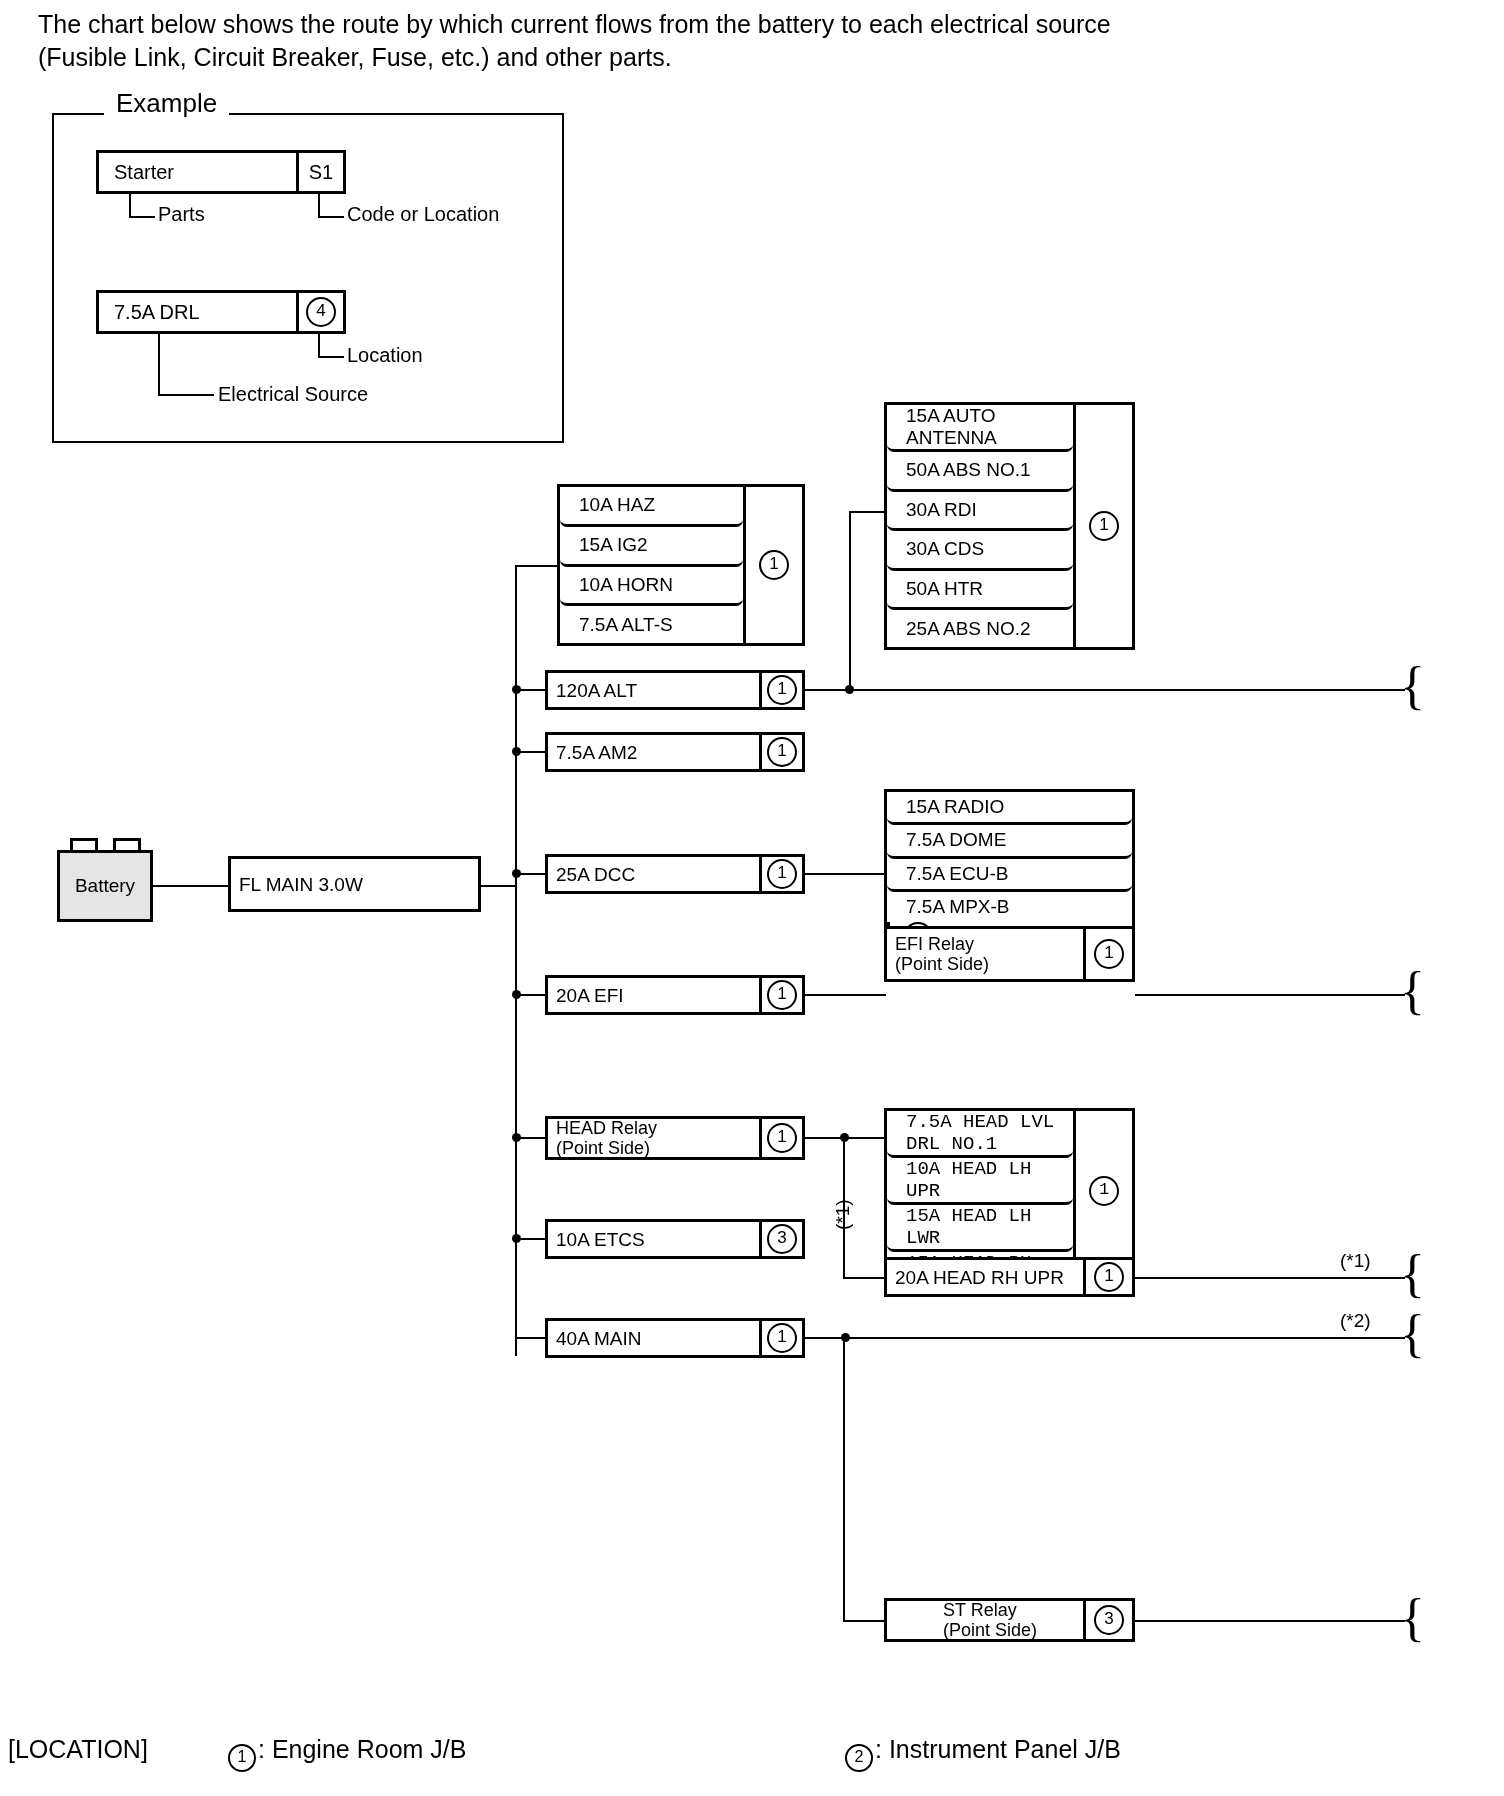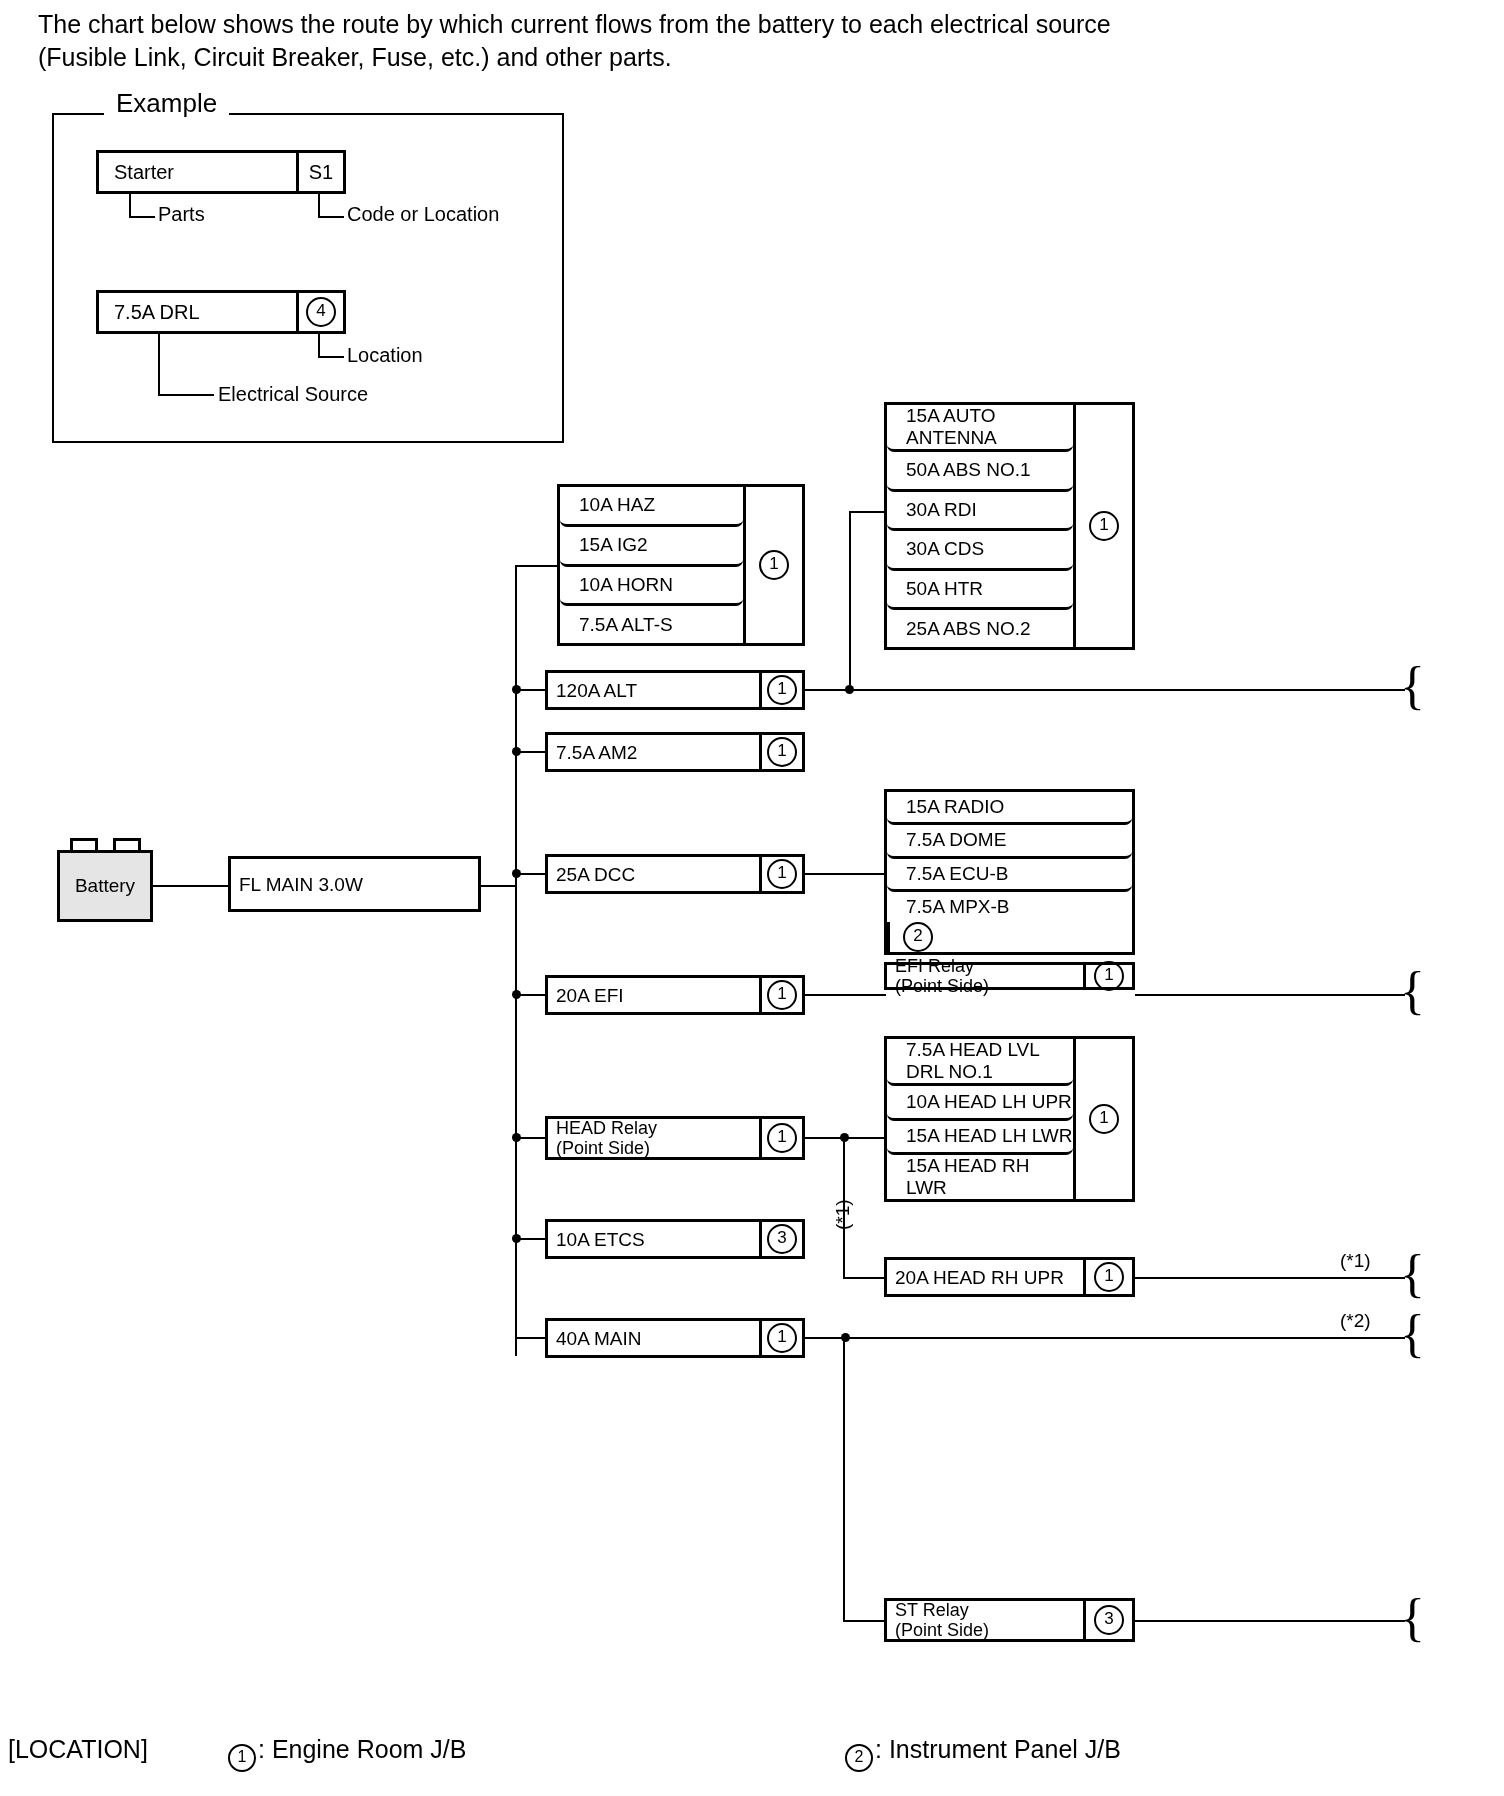--- a/index.html
+++ b/index.html
@@ -285,31 +285,31 @@
   <div class="box" style="left:545px; top:975px; width:260px; height:40px;">
     <div class="lbl">20A EFI</div>
     <div class="code">
       <span class="circ">1</span>
     </div>
   </div>
   <div class="h" style="left:515px; top:994px; width:32px;"></div>
   <div class="dot" style="left:512px; top:990px;"></div>
   <div class="h" style="left:805px; top:994px; width:81px;"></div>
 
-  <div class="box" style="left:884px; top:962px; width:251px; height:28px;">
+  <div class="box" style="left:884px; top:926px; width:251px; height:56px;">
     <div class="lbl" style="font-size:18px;line-height:20px;">EFI Relay
 (Point Side)</div>
     <div class="code" style="width:46px;">
       <span class="circ">1</span>
     </div>
   </div>
   <div class="h" style="left:1135px; top:994px; width:270px;"></div>
   <div class="brace" style="left:1400px; top:965px;">{</div>
 
-  <div class="stack" style="left:884px; top:1036px; width:251px; height:166px;">
+  <div class="stack" style="left:884px; top:1108px; width:251px; height:166px;font-family:Liberation Mono, monospace;">
     <div class="rows">
       <div class="r">7.5A HEAD LVL DRL NO.1</div>
       <div class="r">10A HEAD LH UPR</div>
       <div class="r">15A HEAD LH LWR</div>
       <div class="r">15A HEAD RH LWR</div>
     </div>
     <div class="code">
       <span class="circ">1</span>
     </div>
   </div>
@@ -358,21 +358,21 @@
   <div class="h" style="left:515px; top:1337px; width:32px;"></div>
   <div class="h" style="left:805px; top:1337px; width:600px;"></div>
   <div class="dot" style="left:841px; top:1333px;"></div>
   <div class="star" style="left:1340px; top:1310px;">(*2)</div>
   <div class="brace" style="left:1400px; top:1308px;">{</div>
 
   <div class="v" style="left:843px; top:1337px; height:285px;"></div>
   <div class="h" style="left:843px; top:1620px; width:43px;"></div>
 
   <div class="box" style="left:884px; top:1598px; width:251px; height:44px;">
-    <div class="lbl" style="font-size:18px;line-height:20px;">ST Relay
+    <div class="lbl" style="font-size:18px;line-height:20px;margin-left:48px;">ST Relay
 (Point Side)</div>
     <div class="code" style="width:46px;">
       <span class="circ">3</span>
     </div>
   </div>
   <div class="h" style="left:1135px; top:1620px; width:270px;"></div>
   <div class="brace" style="left:1400px; top:1592px;">{</div>
 
   <div class="legend" style="left:8px; top:1735px;">[LOCATION]</div>
   <div class="legend" style="left:228px; top:1735px;">

